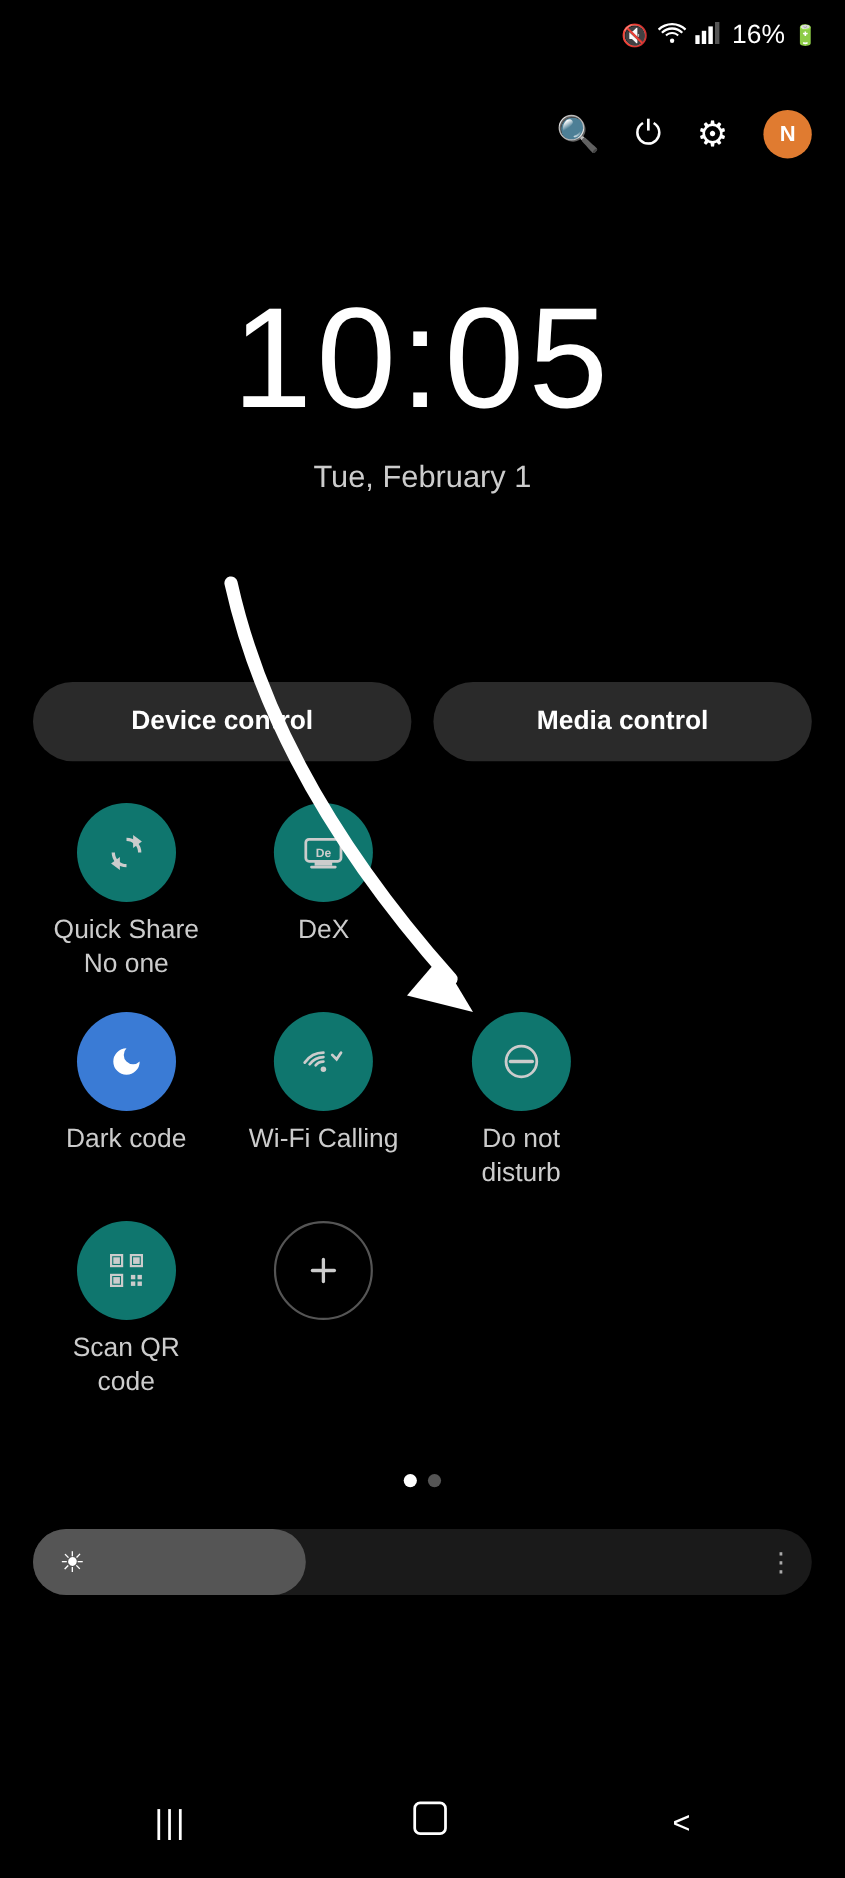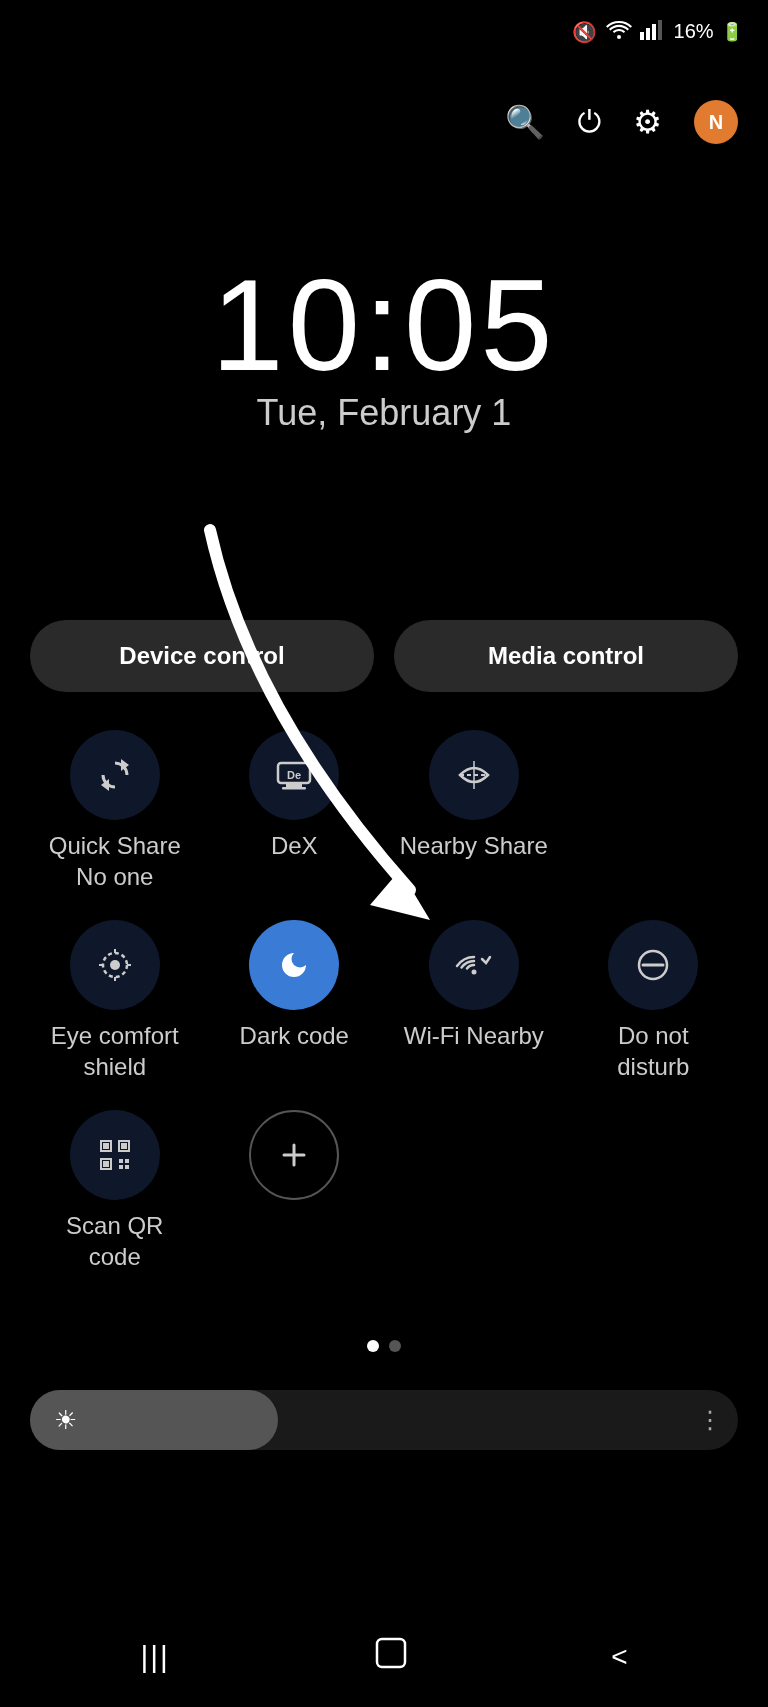--- a/index.html
+++ b/index.html
@@ -19,21 +19,21 @@
       top: 0;
       right: 0;
       display: flex;
       align-items: center;
       gap: 8px;
       padding: 18px 24px 0 0;
       font-size: 22px;
       color: #fff;
     }
     .status-bar .battery-text {
-      font-size: 20px;
+      font-size: 24px;
     }
     .avatar-n {
       width: 44px;
       height: 44px;
       border-radius: 50%;
       background: #e07b30;
       display: flex;
       align-items: center;
       justify-content: center;
       font-size: 20px;
@@ -68,24 +68,24 @@
       text-align: center;
     }
     .clock-time {
       font-size: 130px;
       font-weight: 200;
       letter-spacing: 4px;
       color: #fff;
       line-height: 1;
     }
     .clock-date {
-      font-size: 36px;
+      font-size: 28px;
       font-weight: 300;
       color: #ccc;
-      margin-top: 2px;
+      margin-top: 28px;
     }
 
     
     .quick-buttons {
       position: absolute;
       top: 620px;
       left: 30px;
       right: 30px;
       display: flex;
       gap: 20px;
@@ -118,21 +118,21 @@
       display: flex;
       flex-direction: column;
       align-items: center;
       gap: 10px;
       cursor: pointer;
     }
     .toggle-icon-circle {
       width: 90px;
       height: 90px;
       border-radius: 50%;
-      background: #0f172a;
+      background: #0f766e;
       display: flex;
       align-items: center;
       justify-content: center;
       font-size: 36px;
       color: #ccc;
     }
     .toggle-icon-circle.active {
       background: #3a7bd5;
       color: #fff;
     }
@@ -315,68 +315,45 @@
         <rect x="6" y="10" width="32" height="20" rx="3" stroke="#ccc" stroke-width="2.5"></rect>
         <rect x="14" y="30" width="16" height="4" fill="#ccc"></rect>
         <rect x="10" y="34" width="24" height="2.5" rx="1" fill="#ccc"></rect>
         <text x="22" y="26" text-anchor="middle" fill="#ccc" font-size="11" font-weight="bold">De</text>
       </svg>
     </div>
     <span class="toggle-label">DeX</span>
   </div>
 
 
-  <div class="toggle-item">
-    <div class="toggle-icon-circle">
-      <svg width="44" height="44" viewBox="0 0 44 44" fill="none">
-        <path d="M8 22 Q22 8 36 22 Q22 36 8 22Z" stroke="#ccc" stroke-width="2.5" fill="none"></path>
-        <line x1="8" y1="22" x2="36" y2="22" stroke="#ccc" stroke-width="2" stroke-dasharray="4,3"></line>
-        <line x1="22" y1="8" x2="22" y2="36" stroke="#ccc" stroke-width="1.5"></line>
-      </svg>
-    </div>
-    <span class="toggle-label">Nearby Share</span>
-  </div>
 </div>
 
 <div class="toggles-grid-row2">
 
-  <div class="toggle-item">
-    <div class="toggle-icon-circle">
-      <svg width="44" height="44" viewBox="0 0 44 44" fill="none">
-        <circle cx="22" cy="22" r="12" stroke="#ccc" stroke-width="2.5" stroke-dasharray="4,3"></circle>
-        <circle cx="22" cy="22" r="5" fill="#ccc"></circle>
-        <line x1="22" y1="6" x2="22" y2="10" stroke="#ccc" stroke-width="2"></line>
-        <line x1="22" y1="34" x2="22" y2="38" stroke="#ccc" stroke-width="2"></line>
-        <line x1="6" y1="22" x2="10" y2="22" stroke="#ccc" stroke-width="2"></line>
-        <line x1="34" y1="22" x2="38" y2="22" stroke="#ccc" stroke-width="2"></line>
-      </svg>
-    </div>
-    <span class="toggle-label">Eye comfort<br>shield</span>
-  </div>
 
   <div class="toggle-item">
     <div class="toggle-icon-circle active">
       <svg width="44" height="44" viewBox="0 0 44 44" fill="none">
         <path d="M22 10 A12 12 0 1 0 34 22 A8 8 0 0 1 22 10Z" fill="white"></path>
       </svg>
     </div>
     <span class="toggle-label">Dark code</span>
   </div>
 
   <div class="toggle-item">
     <div class="toggle-icon-circle">
       <svg width="44" height="44" viewBox="0 0 44 44" fill="none">
         <path d="M22 14 C15 14 9 17.5 5 23" stroke="#ccc" stroke-width="2.5" stroke-linecap="round" fill="none"></path>
         <path d="M22 18 C17 18 12.5 20.5 9.5 24.5" stroke="#ccc" stroke-width="2.5" stroke-linecap="round" fill="none"></path>
         <path d="M22 22 C19 22 16.5 23.3 15 25.5" stroke="#ccc" stroke-width="2.5" stroke-linecap="round" fill="none"></path>
         <circle cx="22" cy="29" r="2.5" fill="#ccc"></circle>
         <path d="M30 16 L34 20 L38 14" stroke="#ccc" stroke-width="2.5" stroke-linecap="round" fill="none"></path>
       </svg>
     </div>
-    <span class="toggle-label">Wi-Fi Nearby</span>
+    <span class="toggle-label">Wi-Fi Calling</span>
   </div>
 
   <div class="toggle-item">
     <div class="toggle-icon-circle">
       <svg width="44" height="44" viewBox="0 0 44 44" fill="none">
         <circle cx="22" cy="22" r="14" stroke="#ccc" stroke-width="2.5"></circle>
         <line x1="12" y1="22" x2="32" y2="22" stroke="#ccc" stroke-width="3" stroke-linecap="round"></line>
       </svg>
     </div>
     <span class="toggle-label">Do not<br>disturb</span>

